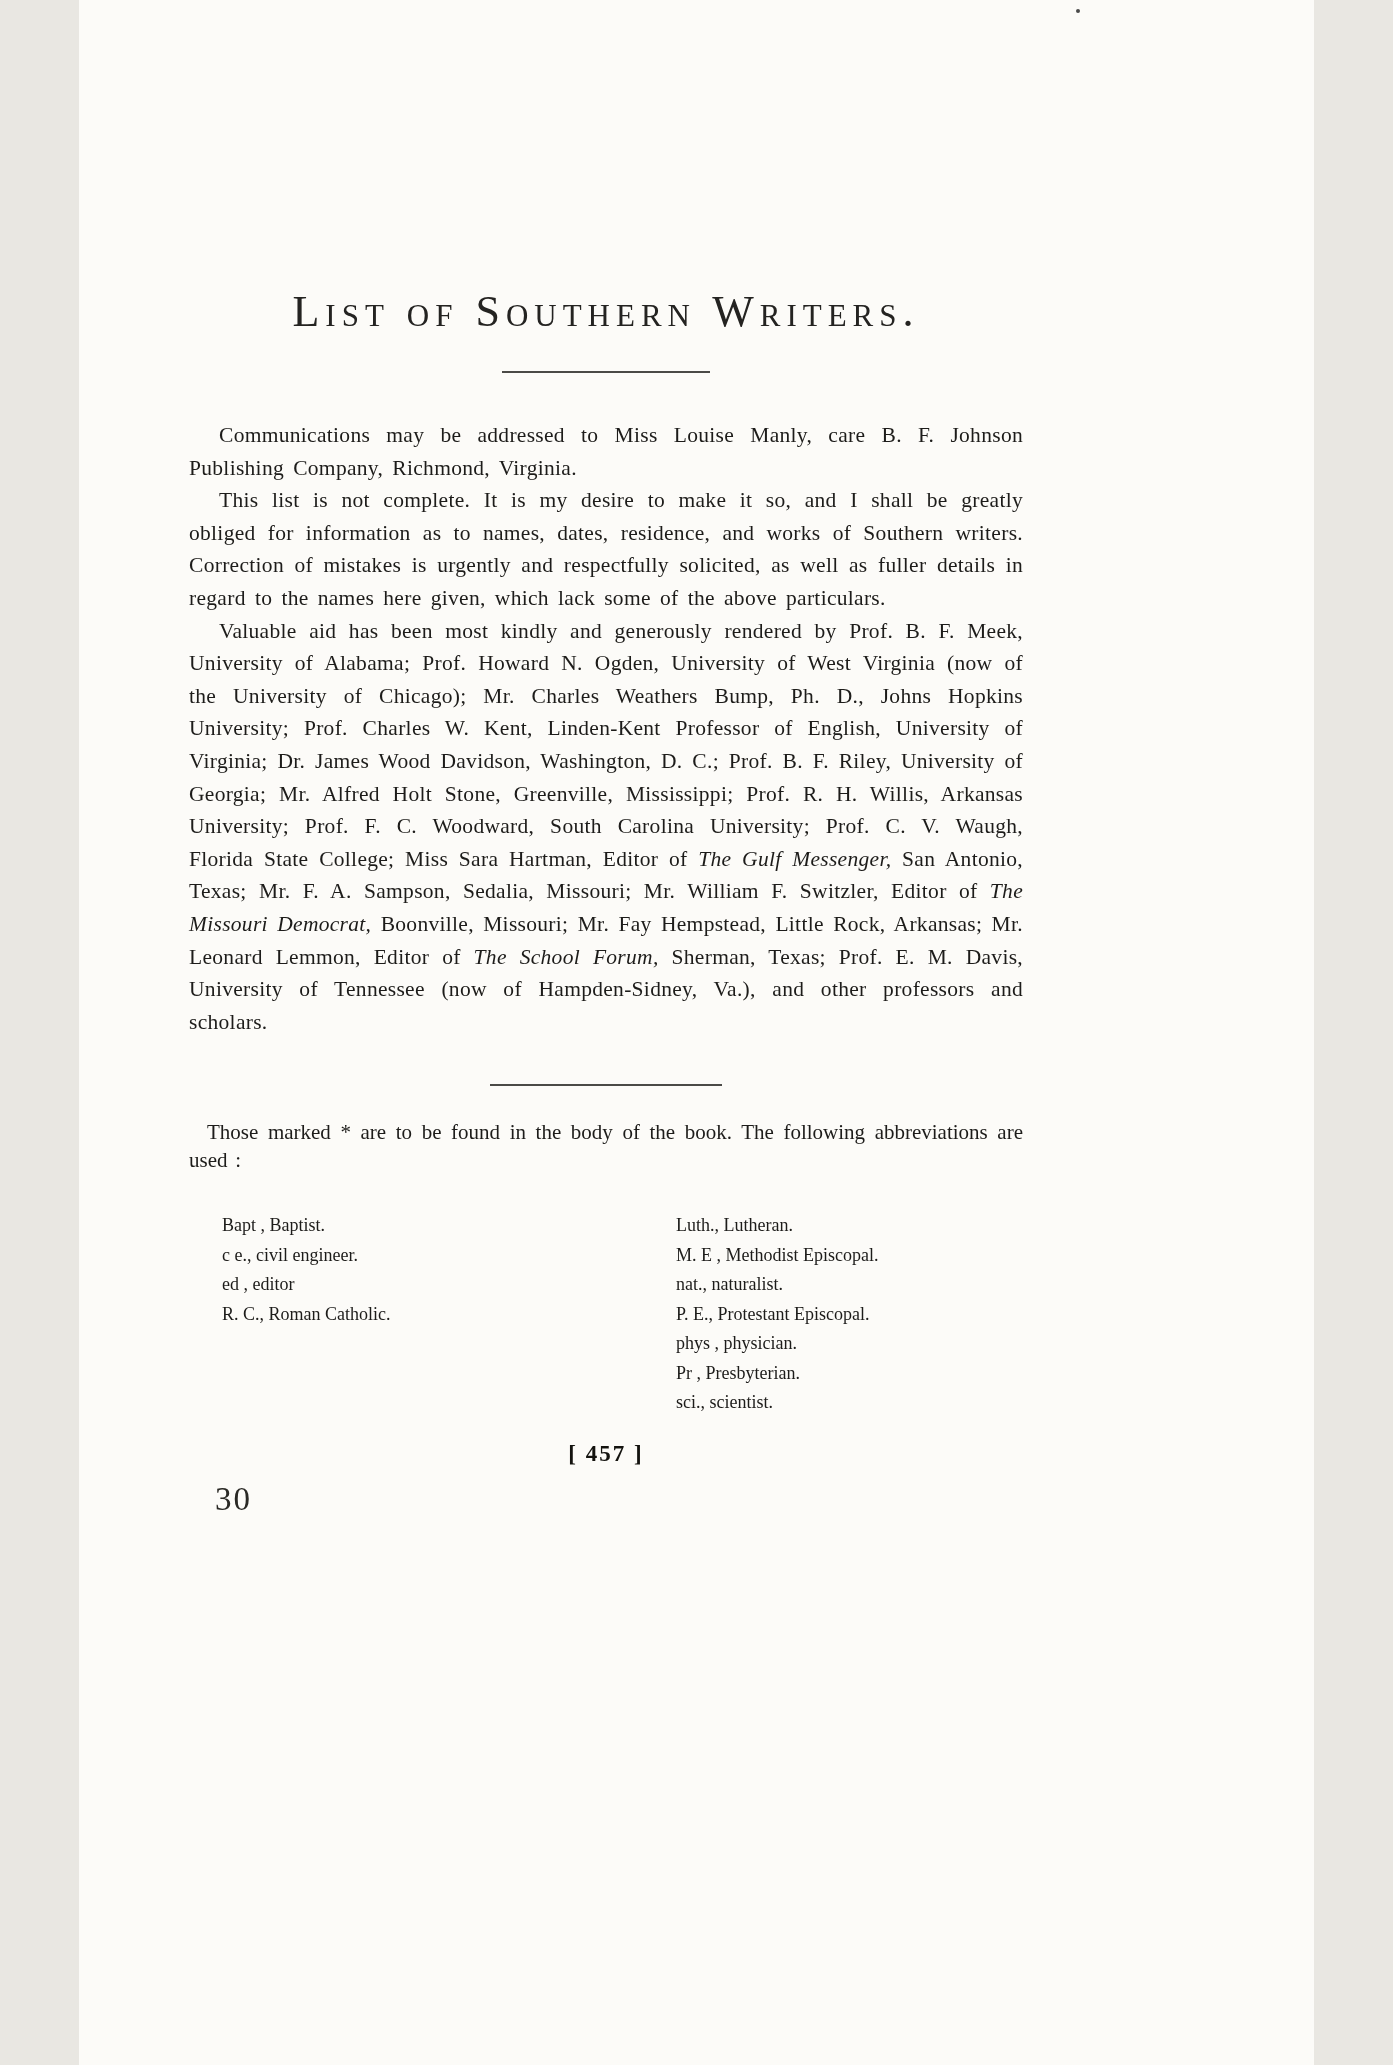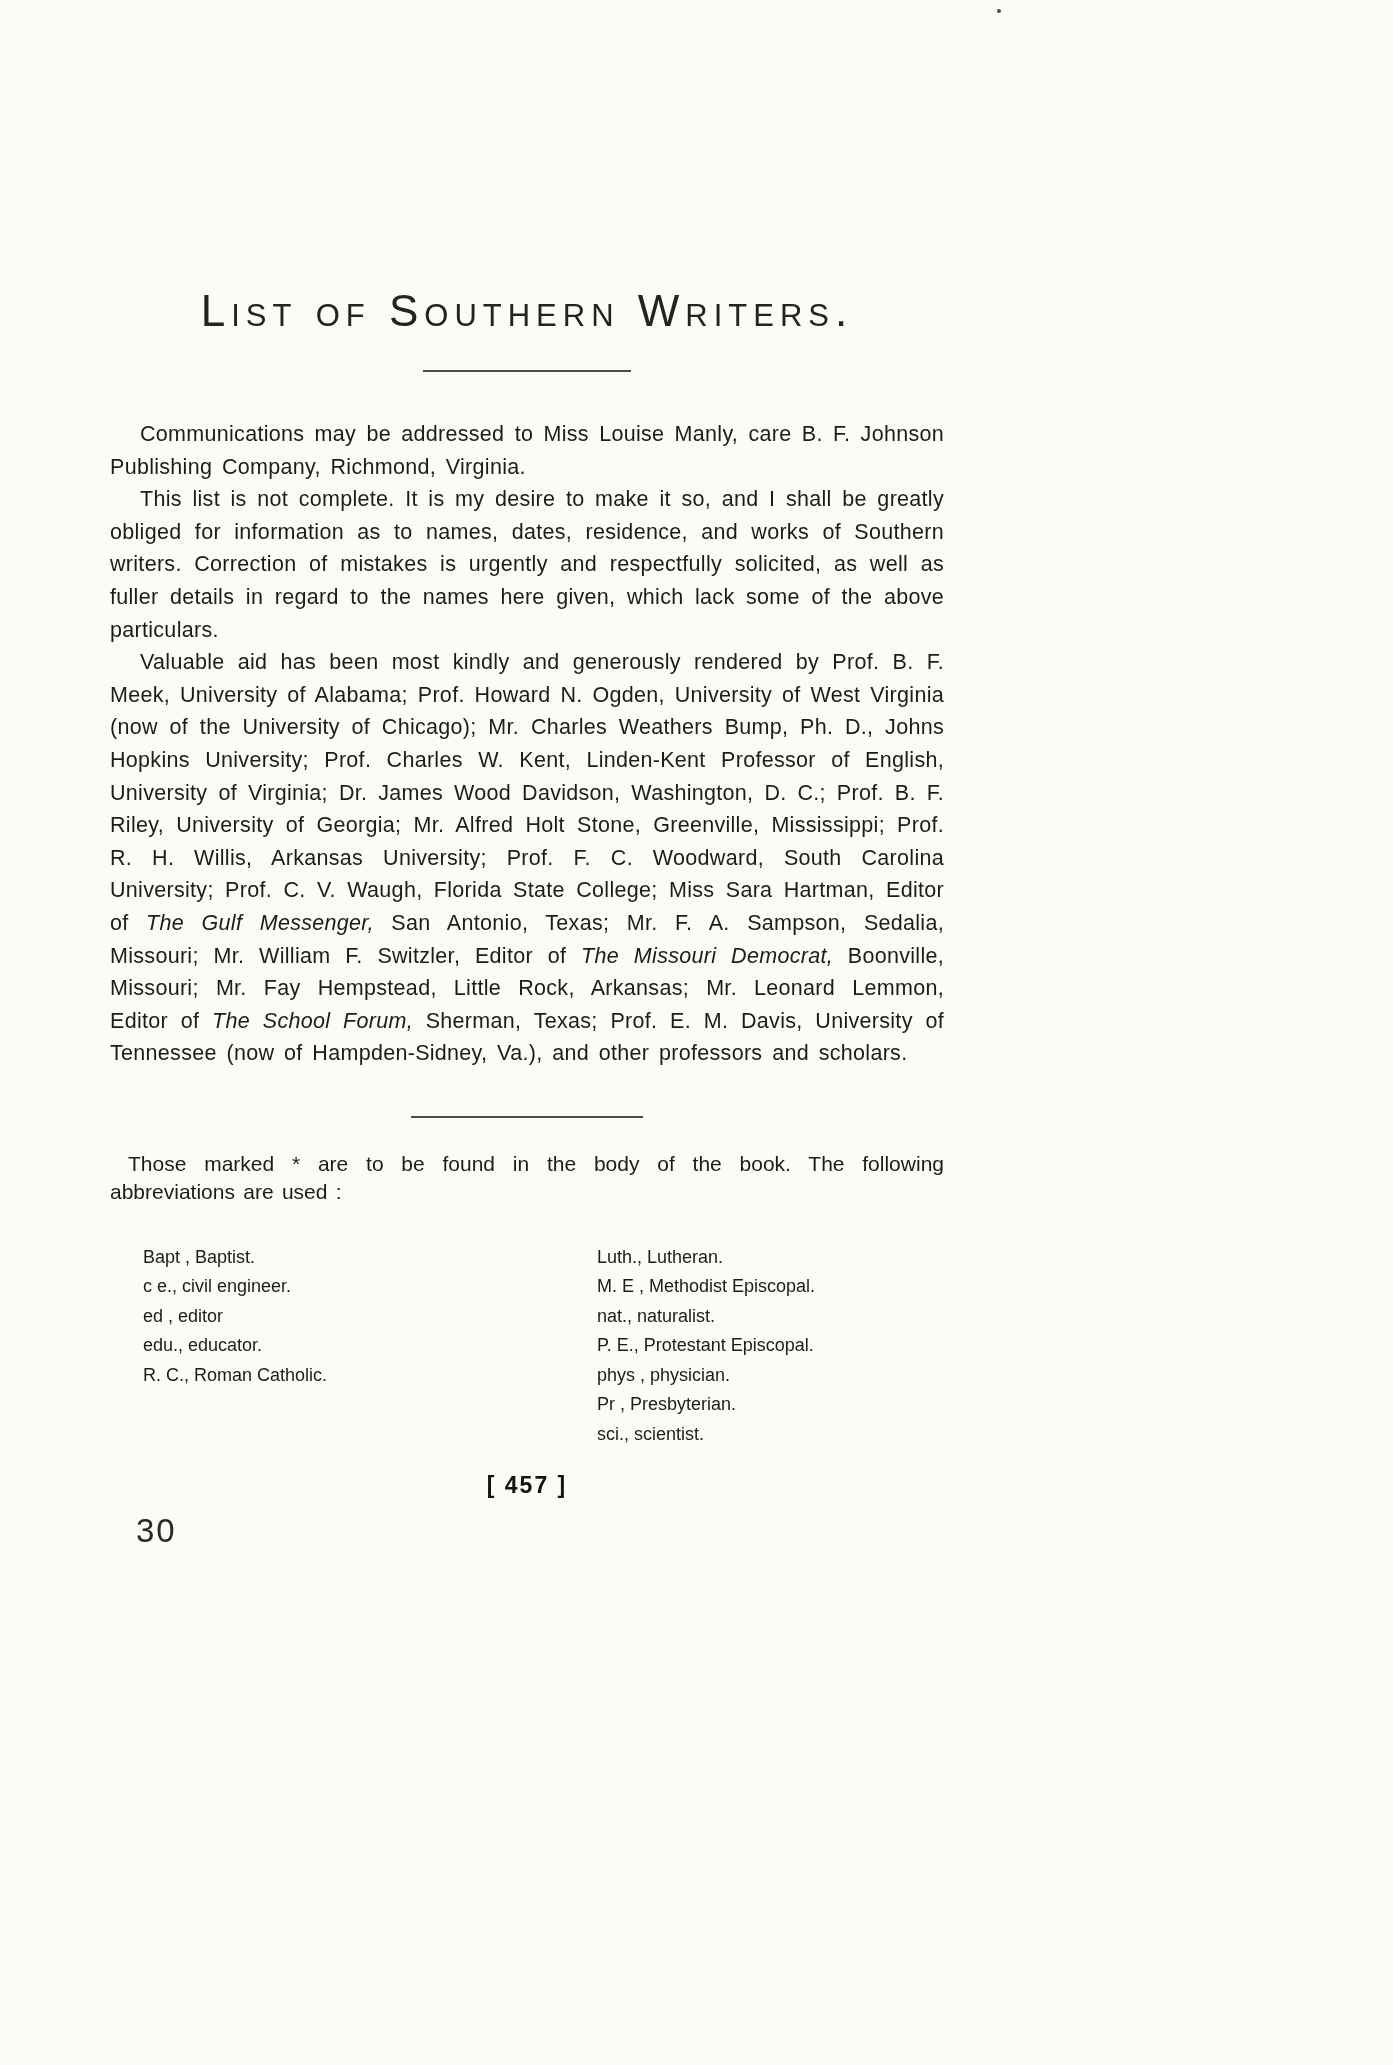--- a/index.html
+++ b/index.html
@@ -2,26 +2,26 @@
 <html><head>
 <meta charset="utf-8">
 <style>
   html, body {
     margin: 0;
     padding: 0;
     background: #e9e7e2;
   }
   .page {
     position: relative;
-    width: 1393px;
+    width: 1235px;
     height: 2065px;
     margin: 0 auto;
     background: #fcfbf8;
     color: #1d1c1a;
-    font-family: Liberation Sans, sans-serif;
+    font-family: Liberation Serif, serif;
     overflow: hidden;
   }
   .speck {
     position: absolute;
     top: 9px;
     left: 997px;
     width: 4px;
     height: 4px;
     border-radius: 50%;
     background: #4a4a4a;
@@ -137,21 +137,20 @@
 
     <hr class="rule rule-section">
 
     <p class="note">Those marked * are to be found in the body of the book.  The following abbreviations are used :</p>
 
     <div class="abbr-columns">
       <ul class="abbr-col left">
         <li>Bapt , Baptist.</li>
         <li>c  e., civil engineer.</li>
         <li>ed , editor</li>
-        <li>edu., educator.</li>
         <li>R. C., Roman Catholic.</li>
       </ul>
       <ul class="abbr-col right">
         <li>Luth., Lutheran.</li>
         <li>M. E , Methodist Episcopal.</li>
         <li>nat., naturalist.</li>
         <li>P. E., Protestant Episcopal.</li>
         <li>phys , physician.</li>
         <li>Pr , Presbyterian.</li>
         <li>sci., scientist.</li>

